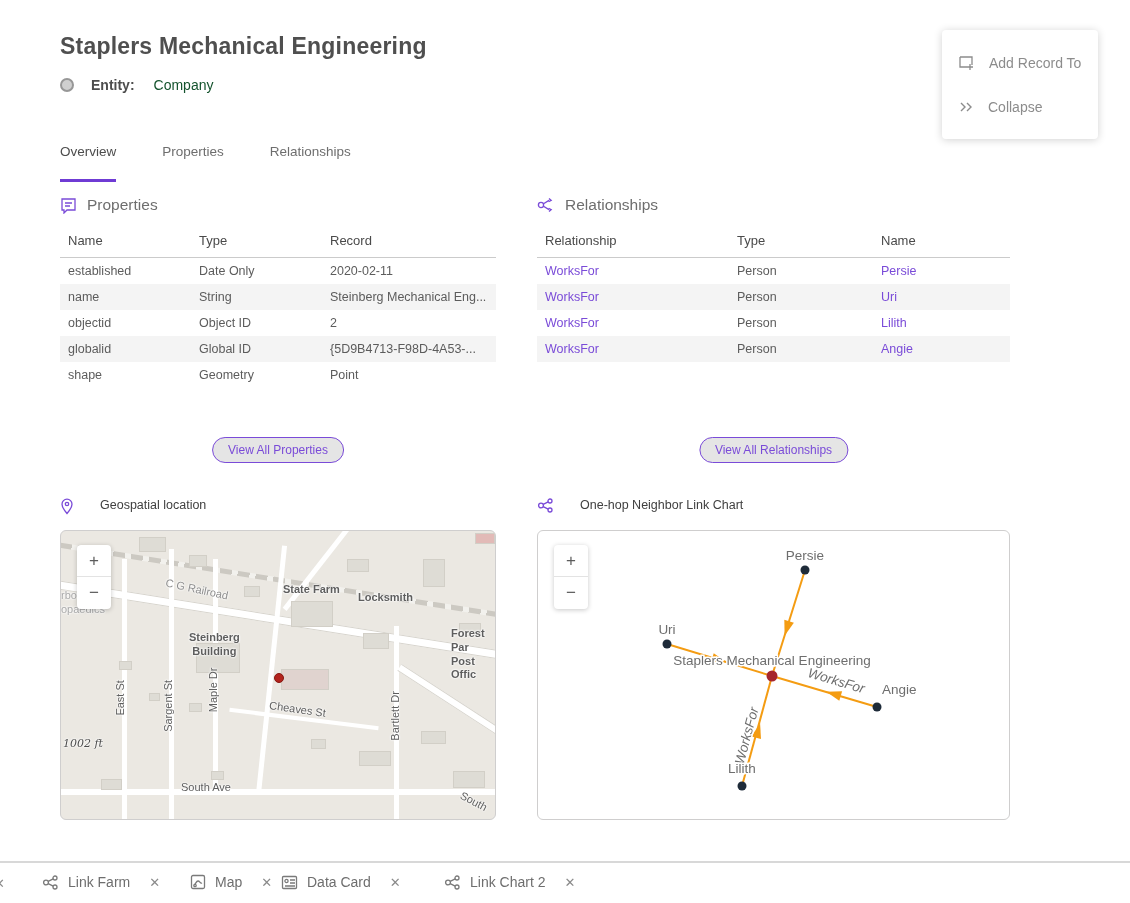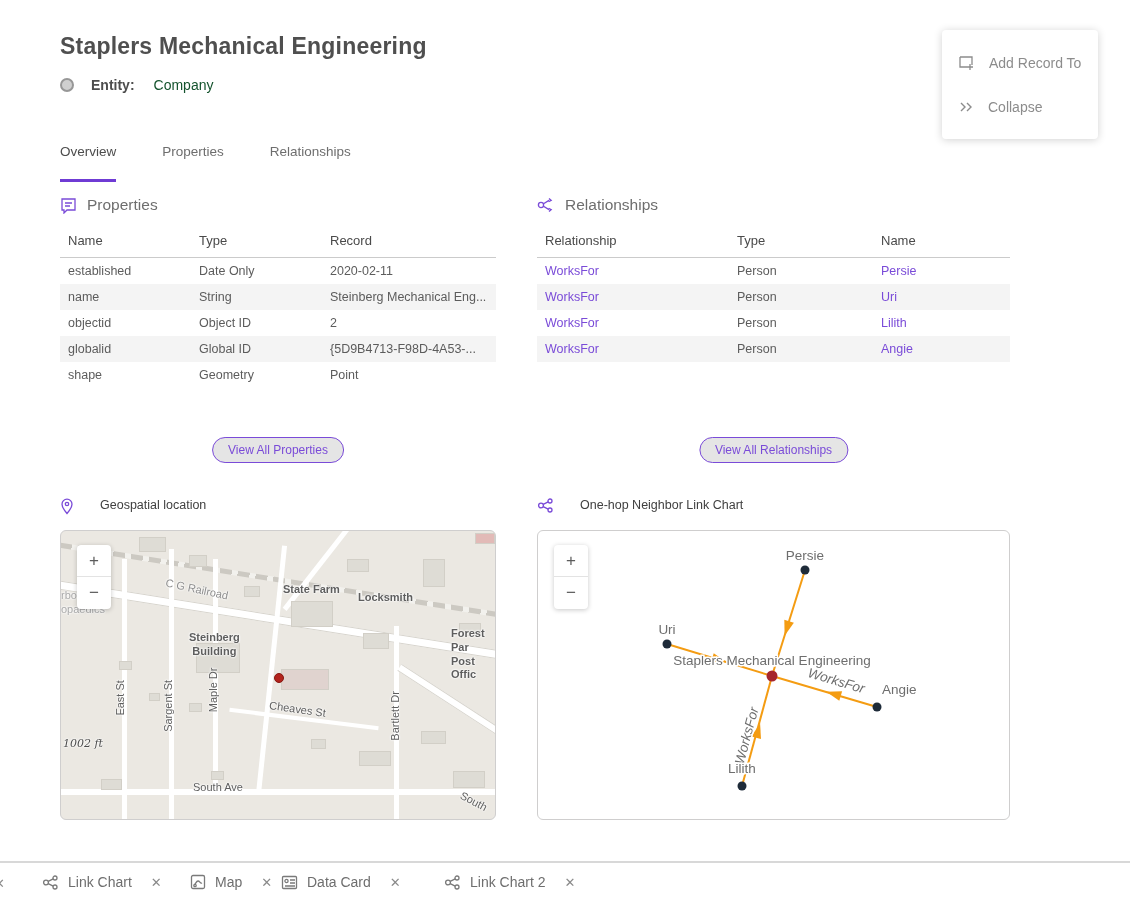--- a/index.html
+++ b/index.html
@@ -266,21 +266,21 @@
 Building</div>
     <div class="map-label" style="left:390px; top:96px; font-weight:700;">Forest Par
 Post Offic</div>
     <div class="map-label" style="left:0px; top:58px; color:#a9a9a9;">rbour
 opaedics</div>
     <div class="map-label vlabel" style="left:42px; top:160px;">East St</div>
     <div class="map-label vlabel" style="left:82px; top:168px;">Sargent St</div>
     <div class="map-label vlabel" style="left:131px; top:152px;">Maple Dr</div>
     <div class="map-label" style="left:208px; top:172px; transform:rotate(8deg);">Cheaves St</div>
     <div class="map-label vlabel" style="left:310px; top:178px;">Bartlett Dr</div>
-    <div class="map-label" style="left:132px; top:250px;">South Ave</div>
+    <div class="map-label" style="left:120px; top:250px;">South Ave</div>
     <div class="map-label" style="left:398px; top:264px; transform:rotate(28deg);">South</div>
     <div class="map-label scale-label" style="left:2px; top:206px;">1002 ft</div>
 
     <div class="marker" style="left:213px; top:142px;"></div>
 
     <div class="zoomctl">
       <button>+</button>
       <button>−</button>
     </div>
   </div>
@@ -322,21 +322,21 @@
   <div class="bottom-bar">
     <span class="lone-close">✕</span>
 
     <div class="btab" style="left:42px;">
       <svg width="17" height="15" viewBox="0 0 17 15" fill="none" stroke-width="1.3">
         <circle cx="4" cy="7.5" r="2.4"></circle>
           <circle cx="13" cy="3" r="2"></circle>
           <circle cx="13" cy="12" r="2"></circle>
         <path d="M6.2 6.4 L11.2 3.8 M6.2 8.6 L11.2 11.2"></path>
       </svg>
-      <span>Link Chart</span>
+      <span>Link Farm</span>
       <span class="close">✕</span>
     </div>
 
     <div class="btab" style="left:190px;">
       <svg width="16" height="16" viewBox="0 0 16 16" fill="none" stroke-width="1.3">
         <rect x="1.5" y="1.5" width="13" height="13" rx="1.5"></rect>
         <path d="M4 11 c2 -1 2 -4 4 -4 s2 3 4 2"></path>
           <circle cx="5" cy="11.5" r="1.2"></circle>
       </svg>
       <span>Map</span>

